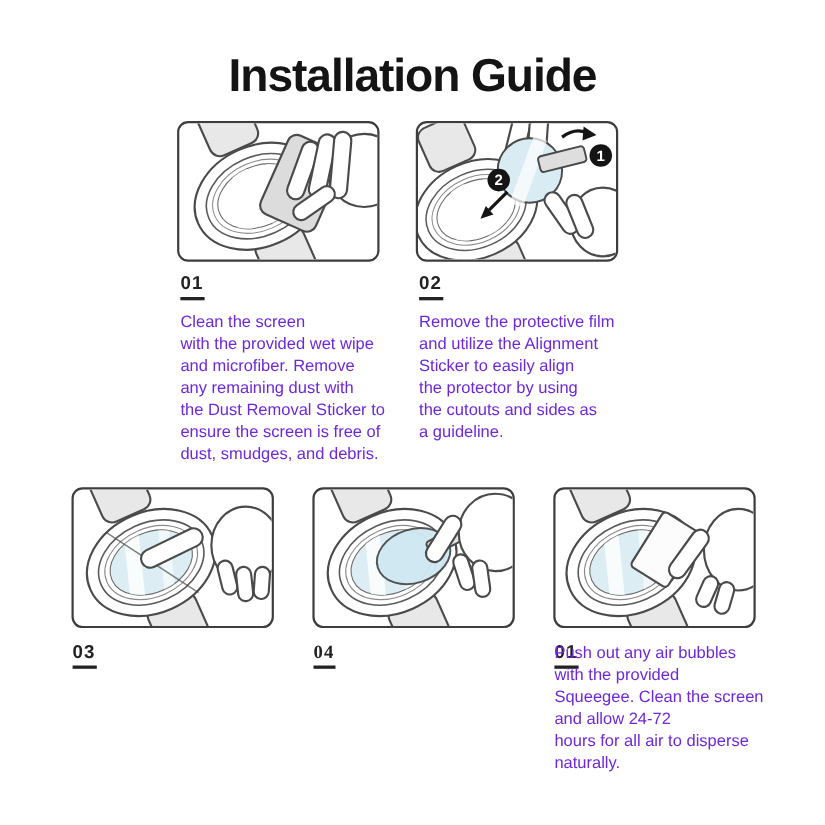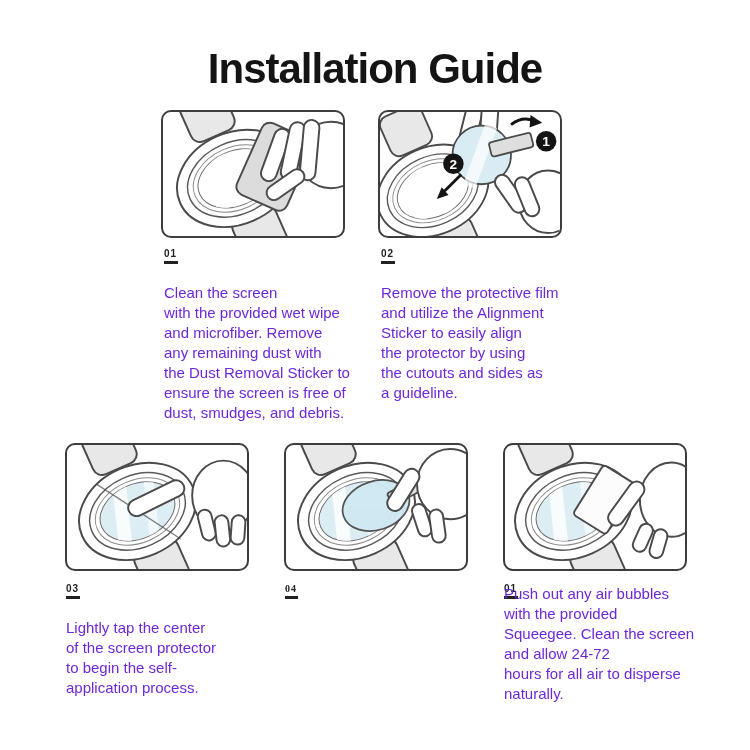--- a/index.html
+++ b/index.html
@@ -15,21 +15,21 @@
     position:absolute; width:184px; height:128px; box-sizing:border-box;
     border:2px solid #3d3d3d; border-radius:10px; background:#ffffff; overflow:hidden;
   }
   .box svg { display:block; width:100%; height:100%; }
   #box1 { left:161px; top:86px; }
   #box2 { left:378px; top:86px; }
   #box3 { left:65px;  top:419px; }
   #box4 { left:284px; top:419px; }
   #box5 { left:503px; top:419px; }
   .step-num {
-    position:absolute; font-size:10px; font-weight:bold; letter-spacing:1px;
+    position:absolute; font-size:17px; font-weight:bold; letter-spacing:1px;
     color:#222222; border-bottom:3px solid #222222; padding:0 1px 2px 0;
   }
   #num1 { left:164px; top:224px; } #num2 { left:381px; top:224px; }
   #num3 { left:66px;  top:559px; } #num4 { left:285px; top:559px;font-family:Liberation Serif, serif; } #num5 { left:504px; top:559px; }
   .step-text {
     position:absolute; width:215px; font-size:15px; line-height:20px;
     color:#6d28d9; white-space:pre-line;
   }
   #txt1 { left:164px; top:259px; } #txt2 { left:381px; top:259px; }
   #txt3 { left:66px;  top:594px; } #txt4 { left:285px; top:594px; } #txt5 { left:504px; top:560px; }
@@ -161,24 +161,20 @@
 any remaining dust with
 the Dust Removal Sticker to
 ensure the screen is free of
 dust, smudges, and debris.</div>
   <div class="step-text" id="txt2">Remove the protective film
 and utilize the Alignment
 Sticker to easily align
 the protector by using
 the cutouts and sides as
 a guideline.</div>
-  <div class="step-text" id="txt3">Lightly tap the center
-of the screen protector
-to begin the self-
-application process.</div>
   <div class="step-text" id="txt5">Push out any air bubbles
 with the provided
 Squeegee. Clean the screen
 and allow 24-72
 hours for all air to disperse
 naturally.</div>
 
 </div>
 
 </body></html>

